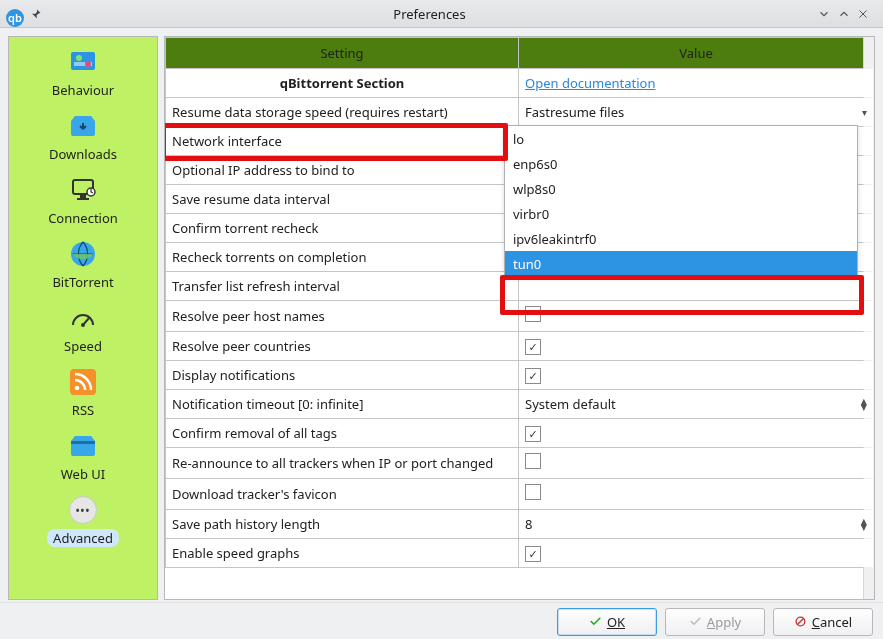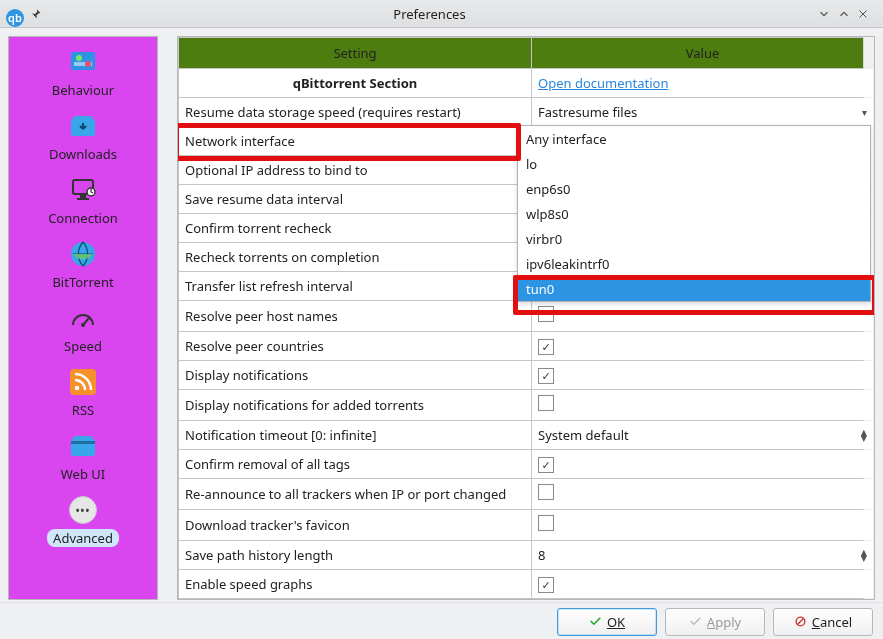--- a/index.html
+++ b/index.html
@@ -44,26 +44,26 @@
   .winbody{
     height:calc(639px - 27px - 38px);
     display:flex;
     padding:8px 8px 2px 8px;
     background:var(--win-bg);
     box-sizing:border-box;
   }
   
   .sidebar{
     width:150px;flex-shrink:0;
-    background:#d946ef;
+    background:#bef264;
     border:1px solid var(--border);
     box-sizing:border-box;
     padding:6px 8px;
     display:flex;flex-direction:column;align-items:center;
-    margin-right:19px;
+    margin-right:6px;
   }
   .sb-item{
     width:100%;display:flex;flex-direction:column;align-items:center;
     padding:4px 0 8px 0;
     font-size:13px;cursor:default;
   }
   .sb-item .ico{
     width:30px;height:30px;display:flex;align-items:center;justify-content:center;
     margin-bottom:4px;
   }
@@ -311,24 +311,20 @@
       </tr>
       <tr>
         <td class="k">Resolve peer countries</td>
         <td class="v"><span class="chk">✓</span></td>
       </tr>
       <tr>
         <td class="k">Display notifications</td>
         <td class="v"><span class="chk">✓</span></td>
       </tr>
       <tr>
-        <td class="k">Display notifications for added torrents</td>
-        <td class="v"><span class="chk"></span></td>
-      </tr>
-      <tr>
         <td class="k">Notification timeout [0: infinite]</td>
         <td class="v">
           <span class="spin">
                 <span>System default</span>
                 <span class="updn">▲<br>▼</span>
               </span>
         </td>
       </tr>
       <tr>
         <td class="k">Confirm removal of all tags</td>
@@ -352,21 +348,20 @@
         </td>
       </tr>
       <tr>
         <td class="k">Enable speed graphs</td>
         <td class="v"><span class="chk">✓</span></td>
       </tr>
     </tbody>
       </table>
 
     <div class="dropdown">
-      <div class="opt">Any interface</div>
       <div class="opt">lo</div>
       <div class="opt">enp6s0</div>
       <div class="opt">wlp8s0</div>
       <div class="opt">virbr0</div>
       <div class="opt">ipv6leakintrf0</div>
       <div class="opt sel">tun0</div>
     </div>
 
     <div class="hl" style="left:-4px;top:86px;width:347px;height:38px;"></div>
     <div class="hl" style="left:335px;top:238px;width:364px;height:40px;"></div>

